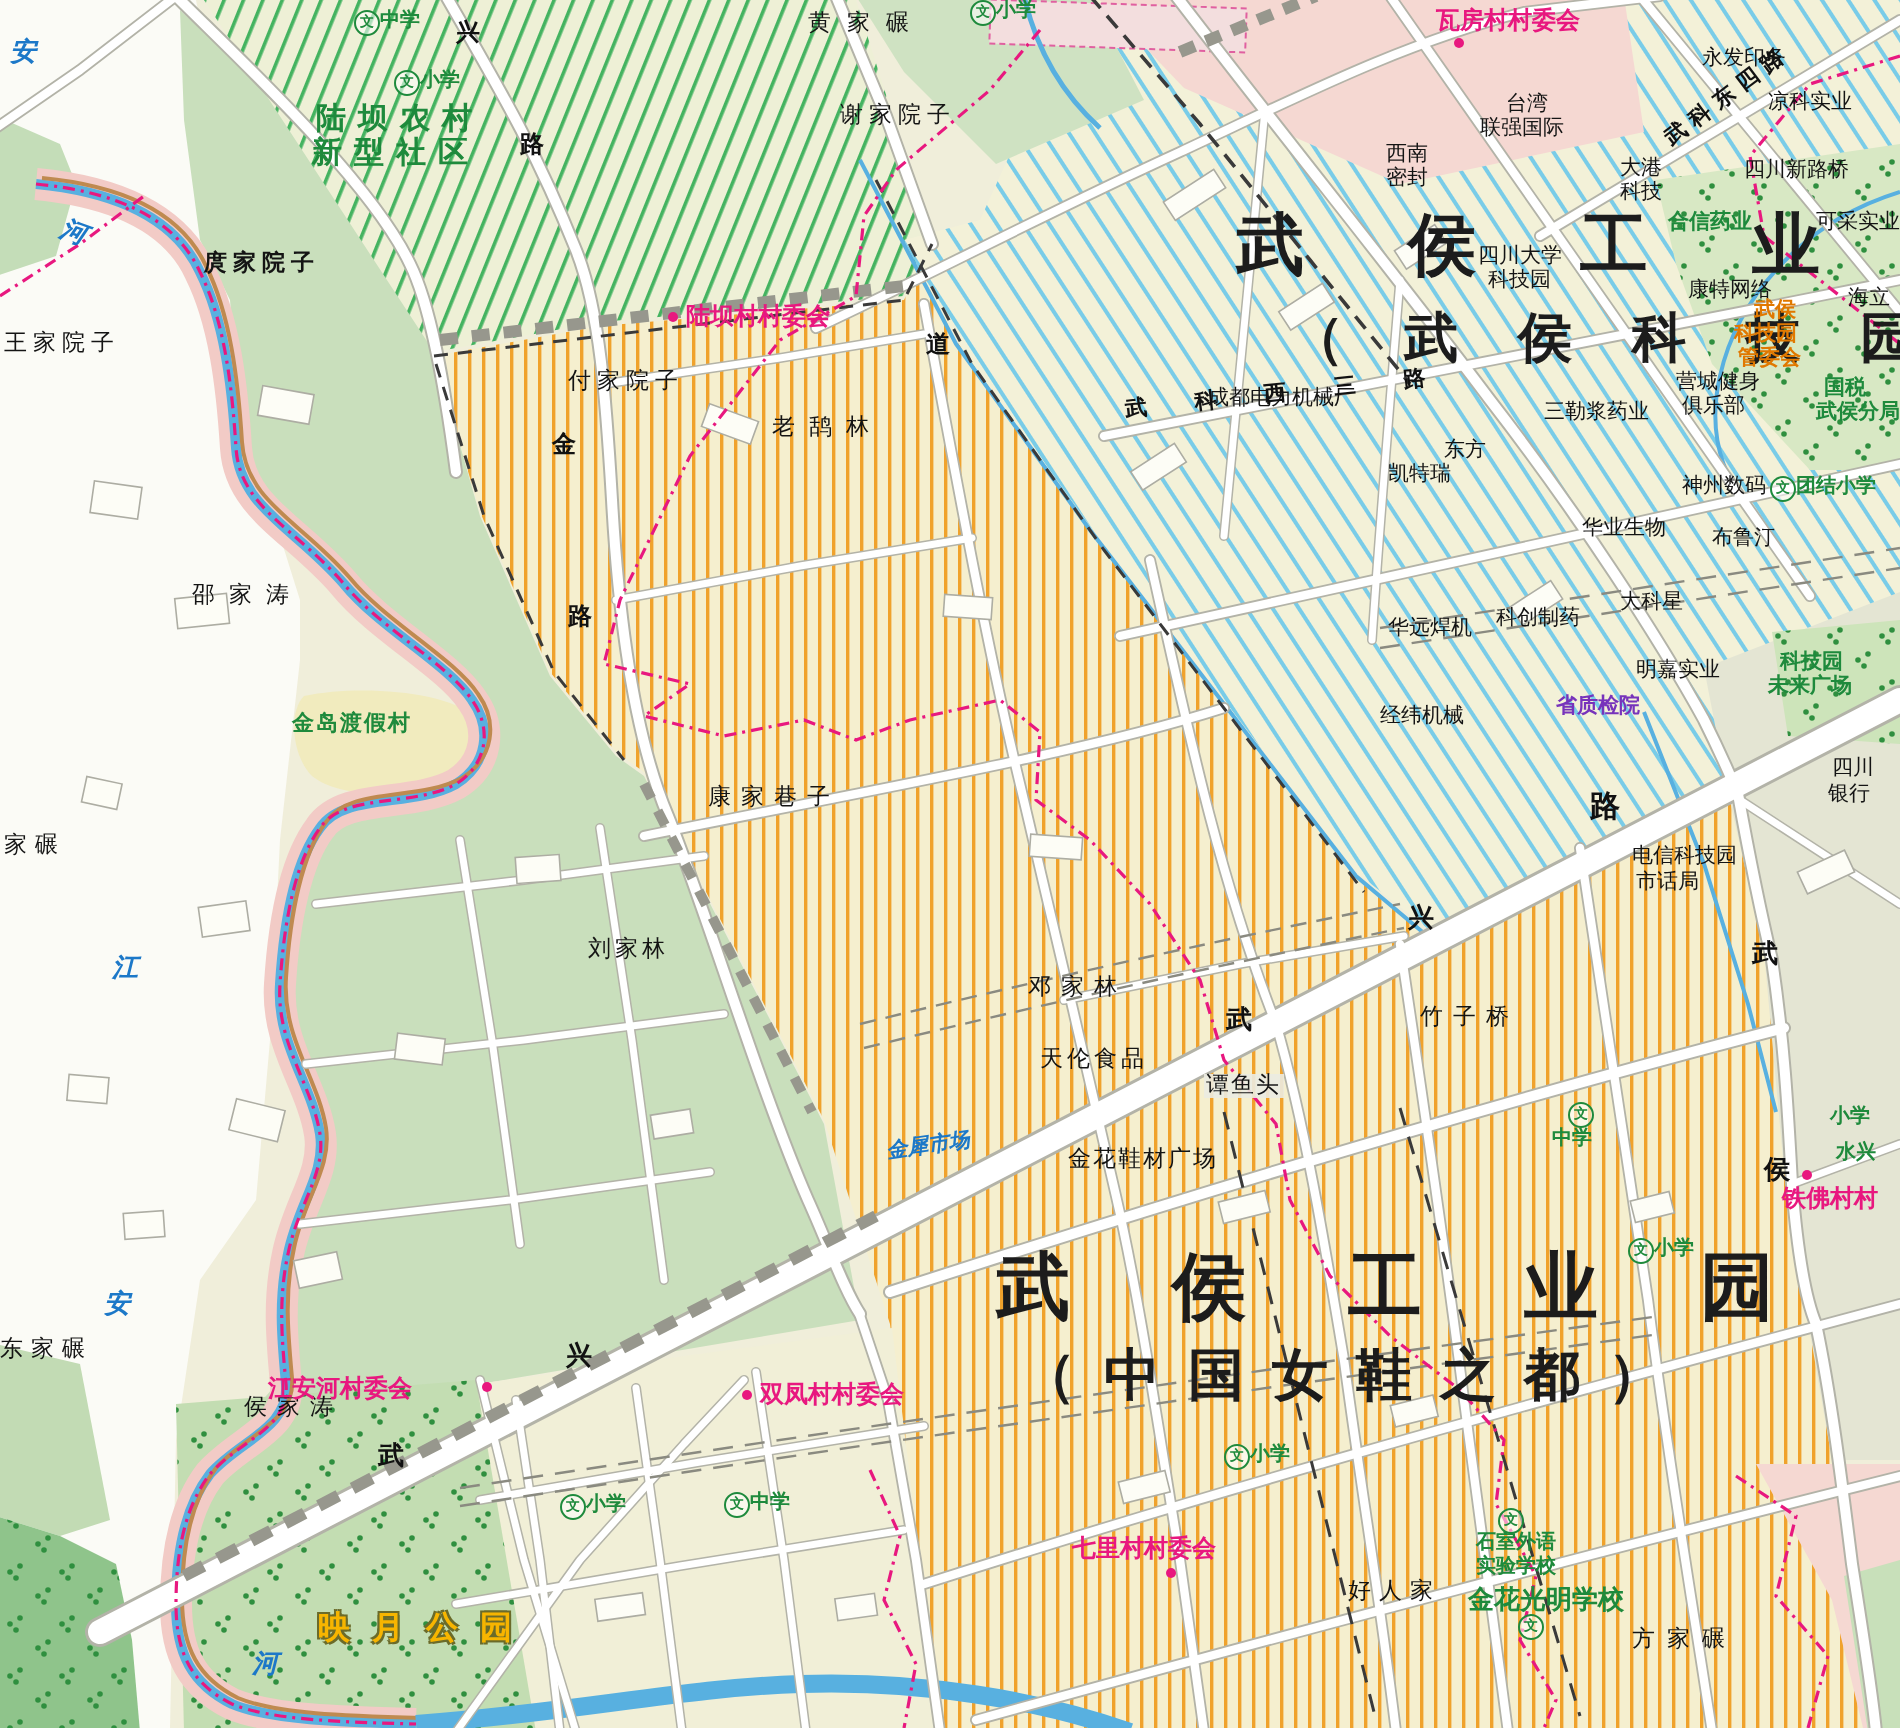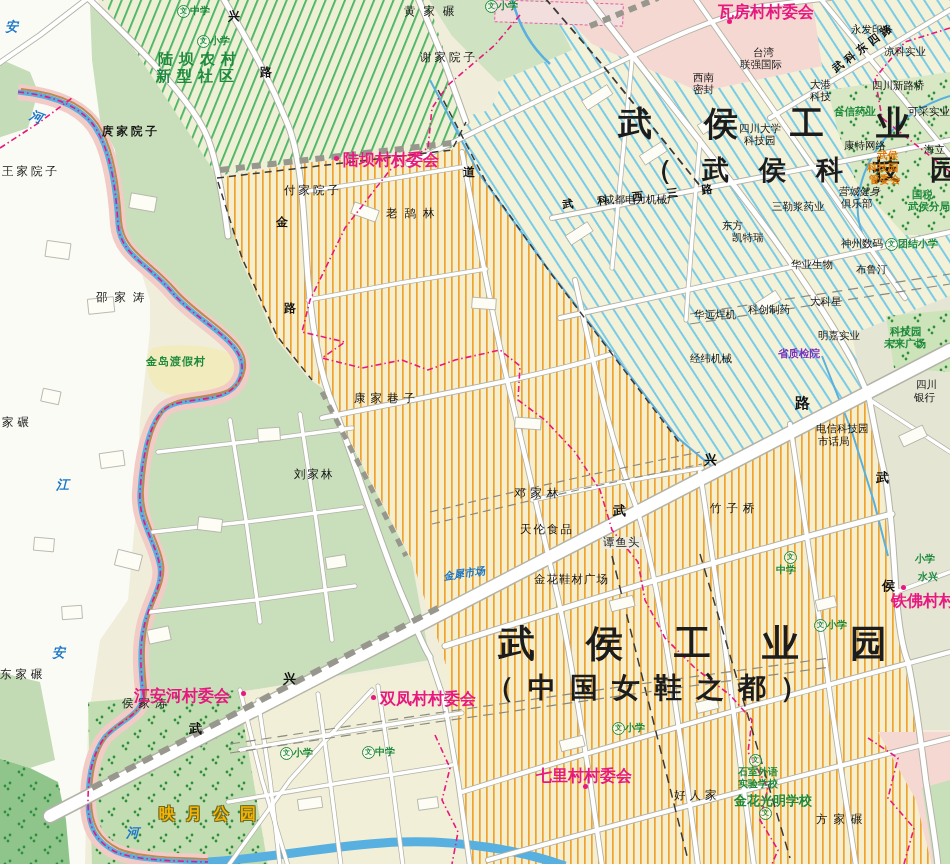--- a/index.html
+++ b/index.html
@@ -6,21 +6,21 @@
   .stage{position:relative;width:950px;height:864px;overflow:hidden;background:#eef0d8;
          font-family:"DejaVu Sans","Liberation Sans",sans-serif;}
   .stage svg{position:absolute;left:0;top:0;}
   .lbl{position:absolute;white-space:nowrap;line-height:1;color:#141414;}
   .pl{font-family:"DejaVu Serif","Liberation Serif",serif;font-size:11.5px;}
   .co{font-size:10.5px;}
   .grn{color:#1e8a3c;font-weight:bold;}
   .pur{color:#7733bb;font-weight:bold;}
   .org{color:#e07800;font-weight:bold;font-size:10.5px;}
   .blu{color:#1c78c8;font-weight:bold;font-style:italic;}
-  .red{color:#e8187f;font-weight:bold;font-size:16px;}
+  .red{color:#e8187f;font-weight:bold;font-size:12px;}
   .rd{font-size:12px;font-weight:bold;color:#111;}
   .big{font-weight:900;color:#1c1c1c;}
   .boxed{background:rgba(235,235,225,.9);padding:0 1px;}
   .sym{position:absolute;width:11px;height:11px;border:1px solid #1e8a3c;border-radius:50%;
        color:#1e8a3c;font-size:7px;line-height:10px;text-align:center;font-weight:bold;
        background:rgba(255,255,255,.55);}
   .dot{position:absolute;width:5px;height:5px;border-radius:50%;background:#e8187f;}
   .park-t{color:#f7b500;font-weight:900;font-size:16px;letter-spacing:11px;
           text-shadow:1px 1px 0 #6b6b2a,-1px -1px 0 #6b6b2a,1px -1px 0 #6b6b2a,-1px 1px 0 #6b6b2a;margin-left:37px;}
   .rc{fill:none;stroke:#b3b3a8;stroke-linecap:round;stroke-linejoin:round;}
@@ -275,21 +275,21 @@
     <path class="mb" d="M435,735 L450,768 L442,800 L458,832 L452,864"></path>
     <path class="mb" d="M950,28 L905,42 L875,78 L882,118 L920,148 L950,172"></path>
     <path class="mb" d="M868,738 L898,758 L888,798 L914,828 L904,864"></path>
     <path class="mb" d="M0,148 L40,122 L72,98"></path>
   </g>
 </svg>
 
 <span class="lbl big" style="left:618px;top:106px;font-size:34px;letter-spacing:52px;">武侯工业</span>
 <span class="lbl big" style="left:645px;top:156px;font-size:27px;letter-spacing:30px;">（武侯科技园</span>
 <span class="lbl big" style="left:498px;top:625px;font-size:37px;letter-spacing:51px;">武侯工业园</span>
-<span class="lbl big" style="left:486px;top:674px;font-size:28px;letter-spacing:14px;">（中国女鞋之都）</span>
+<span class="lbl big" style="left:510px;top:674px;font-size:28px;letter-spacing:14px;">（中国女鞋之都）</span>
 <span class="lbl park-t" style="left:122px;top:806px;">映月公园</span>
 <span class="lbl grn" style="left:158px;top:52px;font-size:15px;letter-spacing:6px;">陆坝农村</span>
 <span class="lbl grn" style="left:156px;top:69px;font-size:15px;letter-spacing:6px;">新型社区</span>
 
 <span class="lbl pl" style="left:404px;top:6px;letter-spacing:8px;">黄家碾</span>
 <span class="lbl pl" style="left:420px;top:52px;letter-spacing:3px;">谢家院子</span>
 <span class="lbl pl" style="left:102px;top:126px;letter-spacing:3px;font-weight:bold;">庹家院子</span>
 <span class="lbl pl" style="left:2px;top:166px;letter-spacing:3px;">王家院子</span>
 <span class="lbl pl" style="left:284px;top:185px;letter-spacing:3px;">付家院子</span>
 <span class="lbl pl" style="left:386px;top:208px;letter-spacing:7px;">老鸹林</span>
@@ -331,24 +331,24 @@
 <span class="lbl co" style="left:810px;top:91px;">科技</span>
 <span class="lbl co" style="left:872px;top:80px;">四川新路桥</span>
 <span class="lbl co grn" style="left:834px;top:106px;">合信药业</span>
 <span class="lbl co" style="left:908px;top:106px;">可采实业</span>
 <span class="lbl co" style="left:739px;top:123px;">四川大学</span>
 <span class="lbl co" style="left:744px;top:135px;">科技园</span>
 <span class="lbl co" style="left:844px;top:140px;">康特网络</span>
 <span class="lbl co" style="left:924px;top:144px;">海立</span>
 <span class="lbl co" style="left:604px;top:194px;">成都电力机械厂</span>
 <span class="lbl co" style="left:772px;top:201px;text-align:center;">三勒浆药业</span>
-<span class="lbl co" style="left:838px;top:186px;font-style:italic;">营城健身</span>
+<span class="lbl co" style="left:838px;top:186px;">营城健身</span>
 <span class="lbl co" style="left:841px;top:198px;">俱乐部</span>
 <span class="lbl co" style="left:722px;top:220px;">东方</span>
-<span class="lbl co" style="left:732px;top:232px;text-align:center;">凯特瑞</span>
+<span class="lbl co" style="left:694px;top:232px;text-align:center;">凯特瑞</span>
 <span class="lbl co" style="left:841px;top:238px;">神州数码</span>
 <span class="lbl co" style="left:791px;top:259px;">华业生物</span>
 <span class="lbl co" style="left:856px;top:264px;">布鲁汀</span>
 <span class="lbl co" style="left:748px;top:304px;">科创制药</span>
 <span class="lbl co" style="left:810px;top:296px;">大科星</span>
 <span class="lbl co" style="left:694px;top:309px;">华远焊机</span>
 <span class="lbl co" style="left:818px;top:330px;">明嘉实业</span>
 <span class="lbl co" style="left:690px;top:353px;">经纬机械</span>
 <span class="lbl co pur" style="left:778px;top:348px;">省质检院</span>
 <span class="lbl co grn" style="left:890px;top:326px;">科技园</span>

